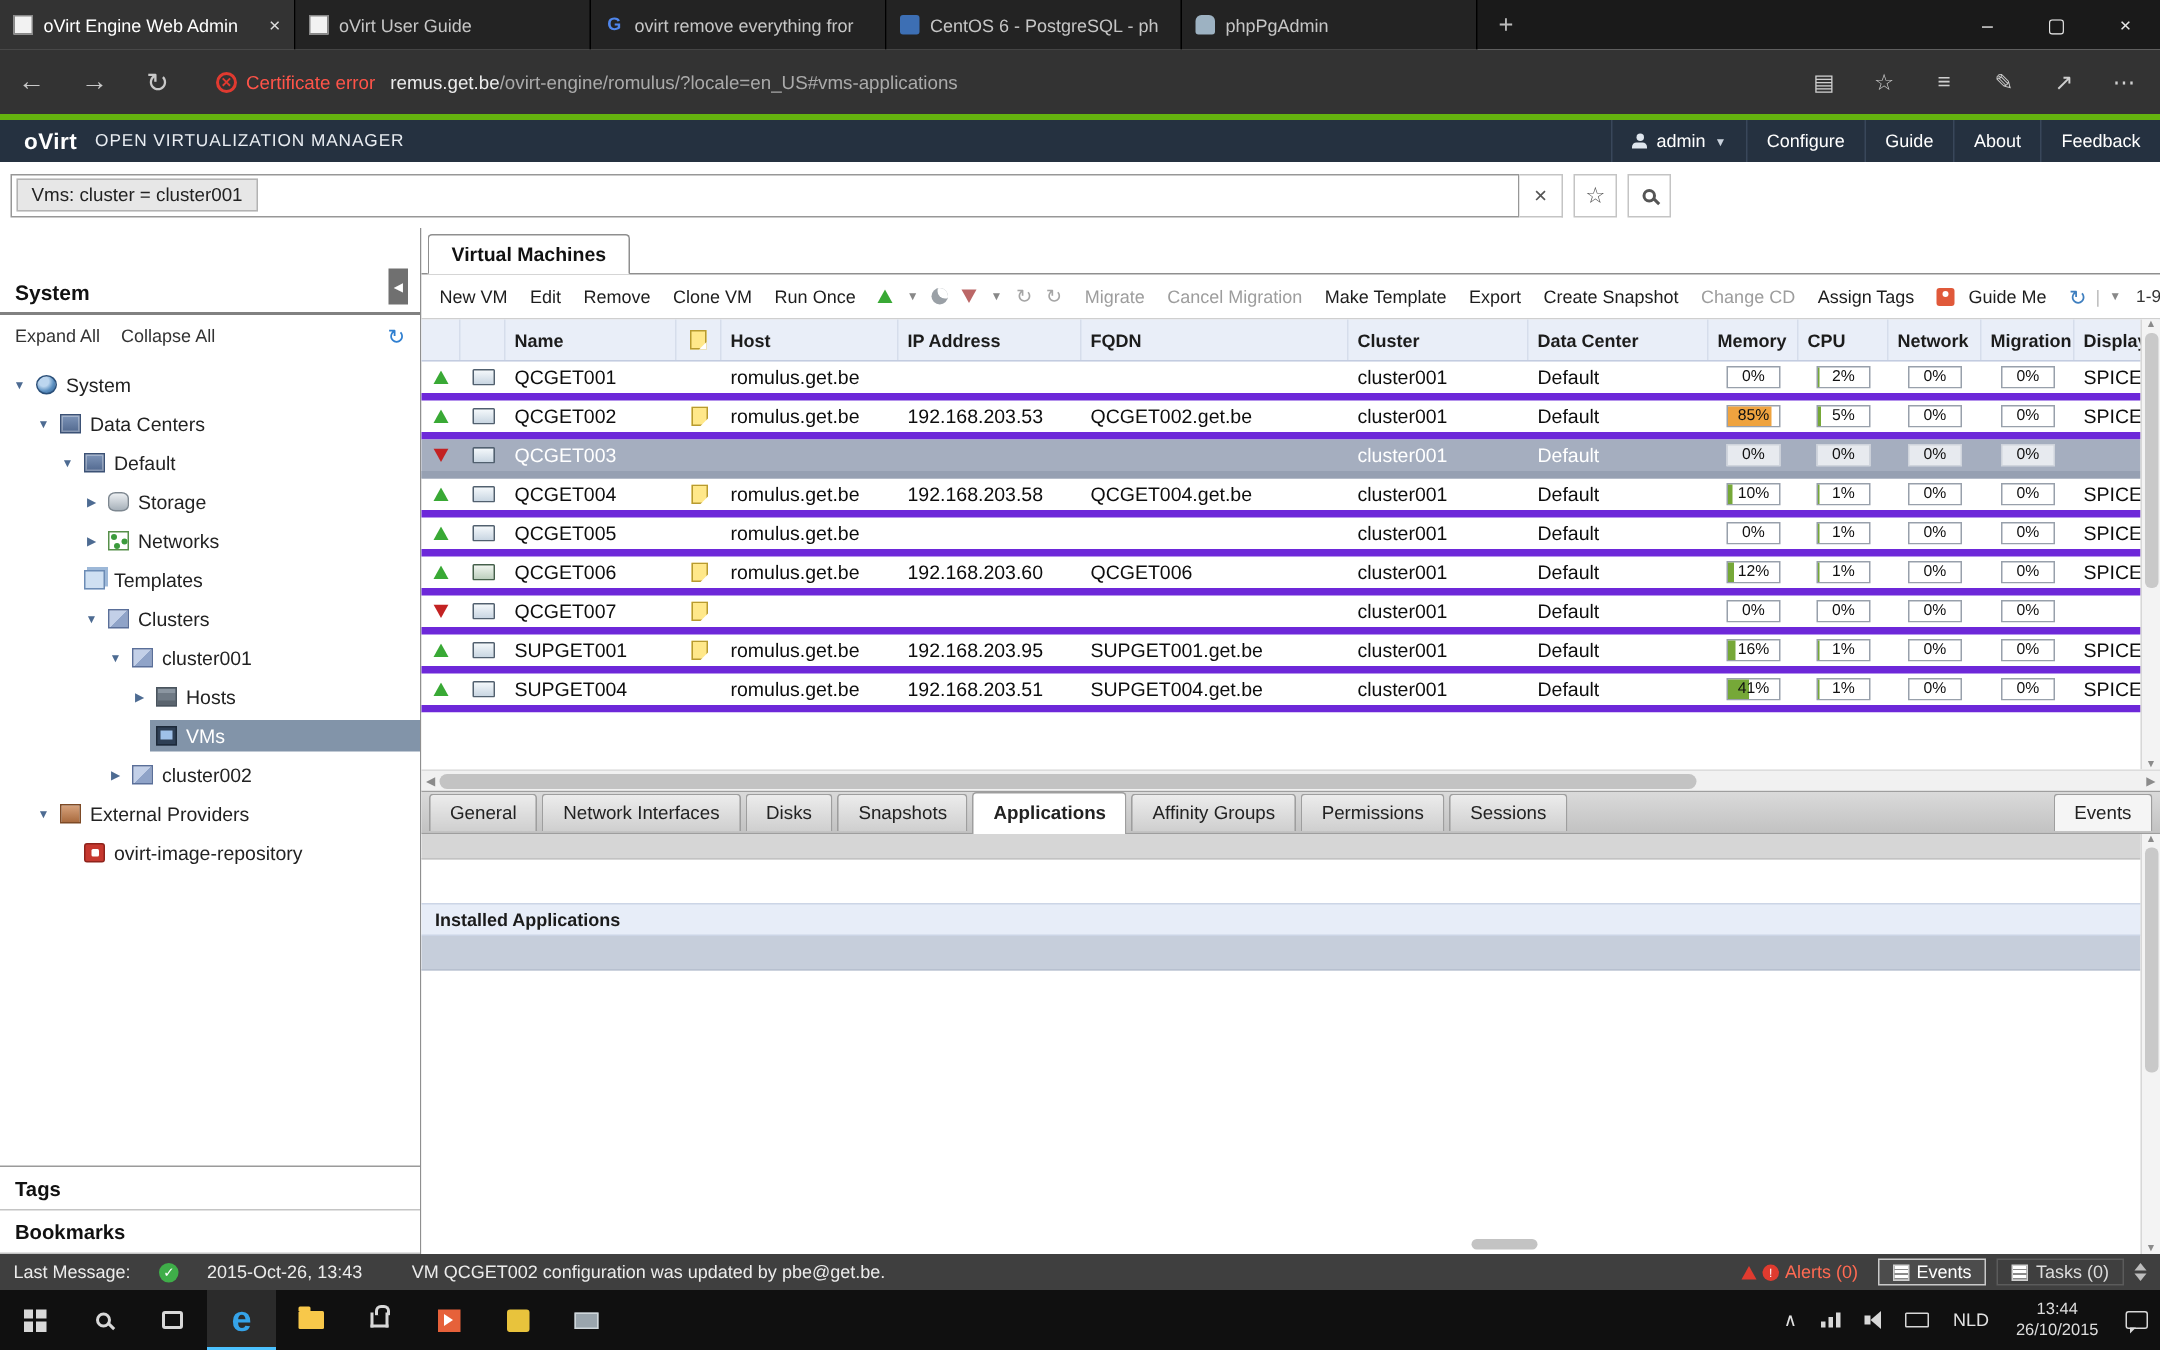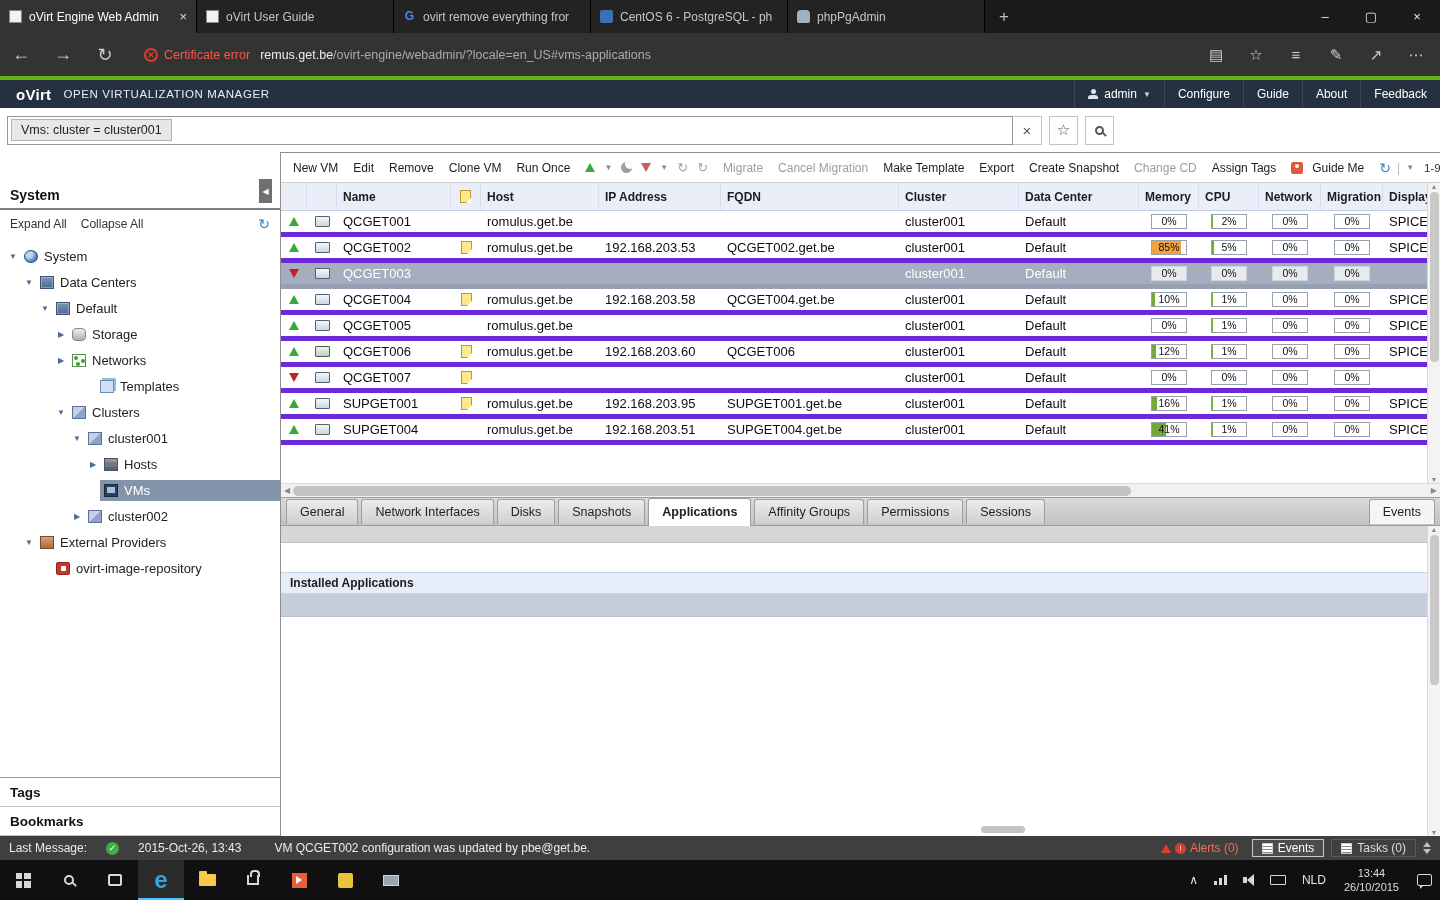--- a/index.html
+++ b/index.html
@@ -247,21 +247,21 @@
 
   <div class="navbar">
     <div class="navbtn">←</div>
     <div class="navbtn">→</div>
     <div class="navbtn">↻</div>
     <div class="certbox">
       <span class="shield">✕</span>
       <span>Certificate error</span>
     </div>
     <div class="url">
-      <b>remus.get.be</b><span>/ovirt-engine/webadmin/?locale=en_US#vms-applications</span>
+      <b>remus.get.be</b><span>/ovirt-engine/romulus/?locale=en_US#vms-applications</span>
     </div>
     <div class="nav-right">
       <div class="nav-ic">▤</div>
       <div class="nav-ic">☆</div>
       <div class="nav-ic">≡</div>
       <div class="nav-ic">✎</div>
       <div class="nav-ic">↗</div>
       <div class="nav-ic">⋯</div>
     </div>
   </div>
@@ -336,21 +336,21 @@
               <span class="tlabel">Storage</span>
             </span>
           </div>
           <div class="trow" style="padding-left: 54px;">
             <span class="exp">▶</span>
             <span class="tinner">
               <span class="ti ti-networks"></span>
               <span class="tlabel">Networks</span>
             </span>
           </div>
-          <div class="trow" style="padding-left: 82px; text-align: right;">
+          <div class="trow" style="padding-left: 38px; text-align: right;">
             <span class="exp"></span>
             <span class="tinner">
               <span class="ti ti-templates"></span>
               <span class="tlabel">Templates</span>
             </span>
           </div>
           <div class="trow" style="padding-left: 54px;">
             <span class="exp">▼</span>
             <span class="tinner">
               <span class="ti ti-clusters"></span>
@@ -400,20 +400,23 @@
             </span>
           </div>
         </div>
       <div class="side-bottom">
         <div class="side-sec">Tags</div>
         <div class="side-sec">Bookmarks</div>
       </div>
     </div>
 
     <div class="main">
+      <div class="vmtabrow">
+        <div class="vmtab">Virtual Machines</div>
+      </div>
 
       <div class="toolbar">
         <span id="tb-g1" style="display:flex;gap:15px">
             <span class="tbi">New VM</span>
             <span class="tbi">Edit</span>
             <span class="tbi">Remove</span>
             <span class="tbi">Clone VM</span>
             <span class="tbi">Run Once</span>
           </span>
         <span class="tbico">

